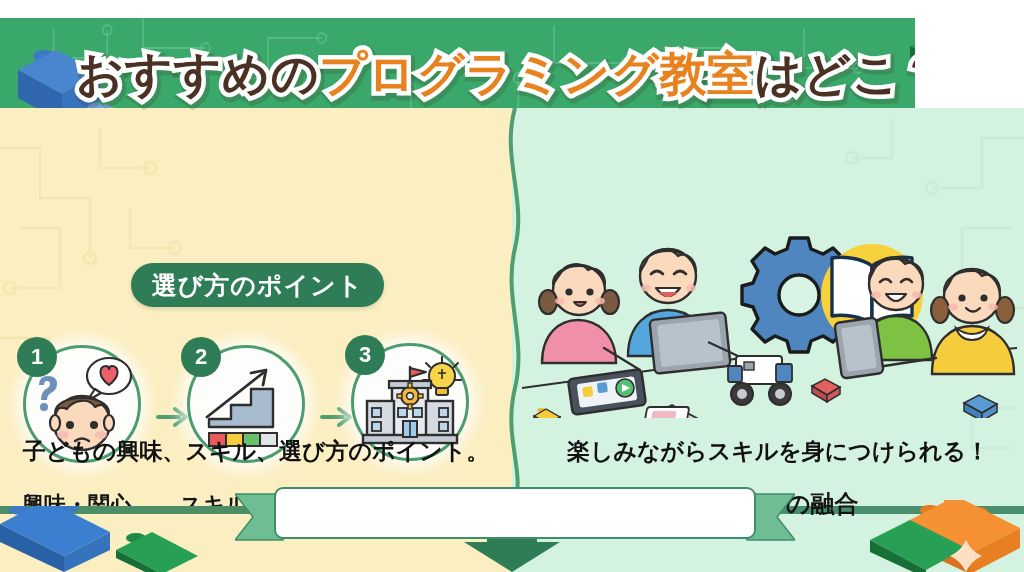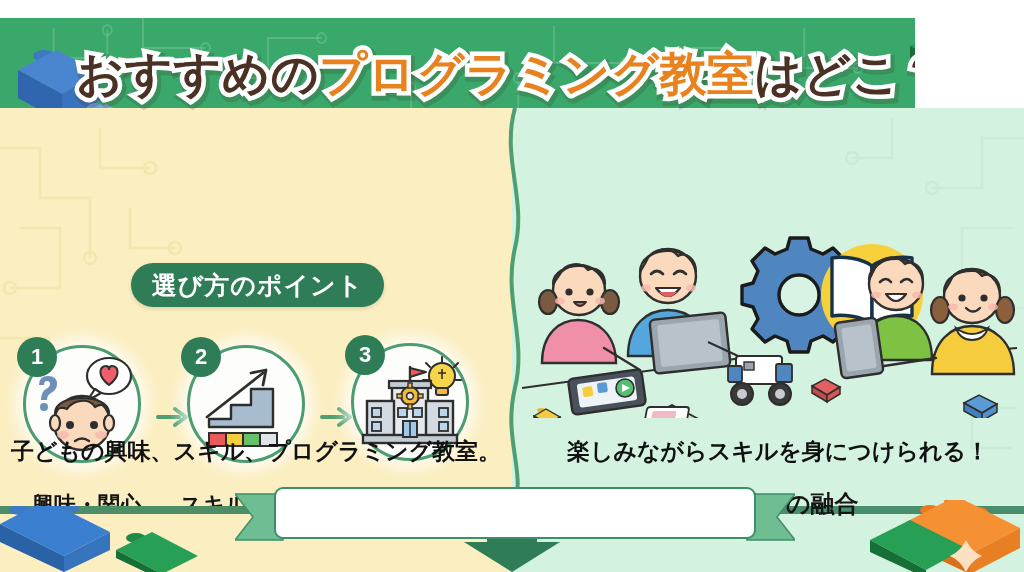--- a/index.html
+++ b/index.html
@@ -72,21 +72,21 @@
   .step .art{position:absolute;left:0;top:0;width:118px;height:118px;z-index:2;}
   #step1{left:23px;top:237px;}
   #step2{left:187px;top:237px;}
   #step3{left:351px;top:235px;}
   .arrow-c{position:absolute;z-index:7;}
   #arr1{left:155px;top:296px;}
   #arr2{left:319px;top:296px;}
 
   
   .cap{
-    position:absolute;text-align:right;color:#151515;
+    position:absolute;text-align:left;color:#151515;
     font-size:22px;font-weight:bold;white-space:nowrap;z-index:8;
   }
   #cap1{left:22px;top:382px;width:120px;}
   #cap2{left:180px;top:382px;width:132px;}
   #cap3{left:346px;top:382px;width:128px;}
   .summary{
     position:absolute;text-align:center;color:#111;
     font-size:23px;font-weight:bold;white-space:nowrap;z-index:8;
   }
   #sum-left{left:0;top:436px;width:512px;}
@@ -481,21 +481,21 @@
       <g transform="translate(452,196)">
         <path d="M0 9 L15 1 L33 10 L18 19 Z" fill="#5b9bd5" stroke="#2e2e2e" stroke-width="1.5"></path>
         <path d="M0 9 L18 19 L18 27 L0 17 Z" fill="#4280b8" stroke="#2e2e2e" stroke-width="1.5"></path>
         <path d="M18 19 L33 10 L33 18 L18 27 Z" fill="#5190c8" stroke="#2e2e2e" stroke-width="1.5"></path>
       </g>
     </svg>
 
     <div id="cap-right">遊び × 学びの融合</div>
   </div>
 
-  <div class="summary" id="sum-left">子どもの興味、スキル、プログラミング教室。</div>
+  <div class="summary" id="sum-left">子どもの興味、スキル、選び方のポイント。</div>
   <div class="summary" id="sum-right">楽しみながらスキルを身につけられる！</div>
 
   <div class="footer-strip">
     <div class="fstrip-l"></div>
     <div class="fstrip-r"></div>
     <svg style="position:absolute;left:0;top:0;" width="1024" height="66" viewBox="0 0 1024 66">
       <path d="M0 0 H1024 V8 H0 Z" fill="#2f7d57" opacity=".85"></path>
       <path d="M487 8 H537 V36 H560 L512 66 L464 36 H487 Z" fill="#2f7d57"></path>
     </svg>
     <svg style="position:absolute;left:0;top:0;" width="160" height="66" viewBox="0 0 160 66">

